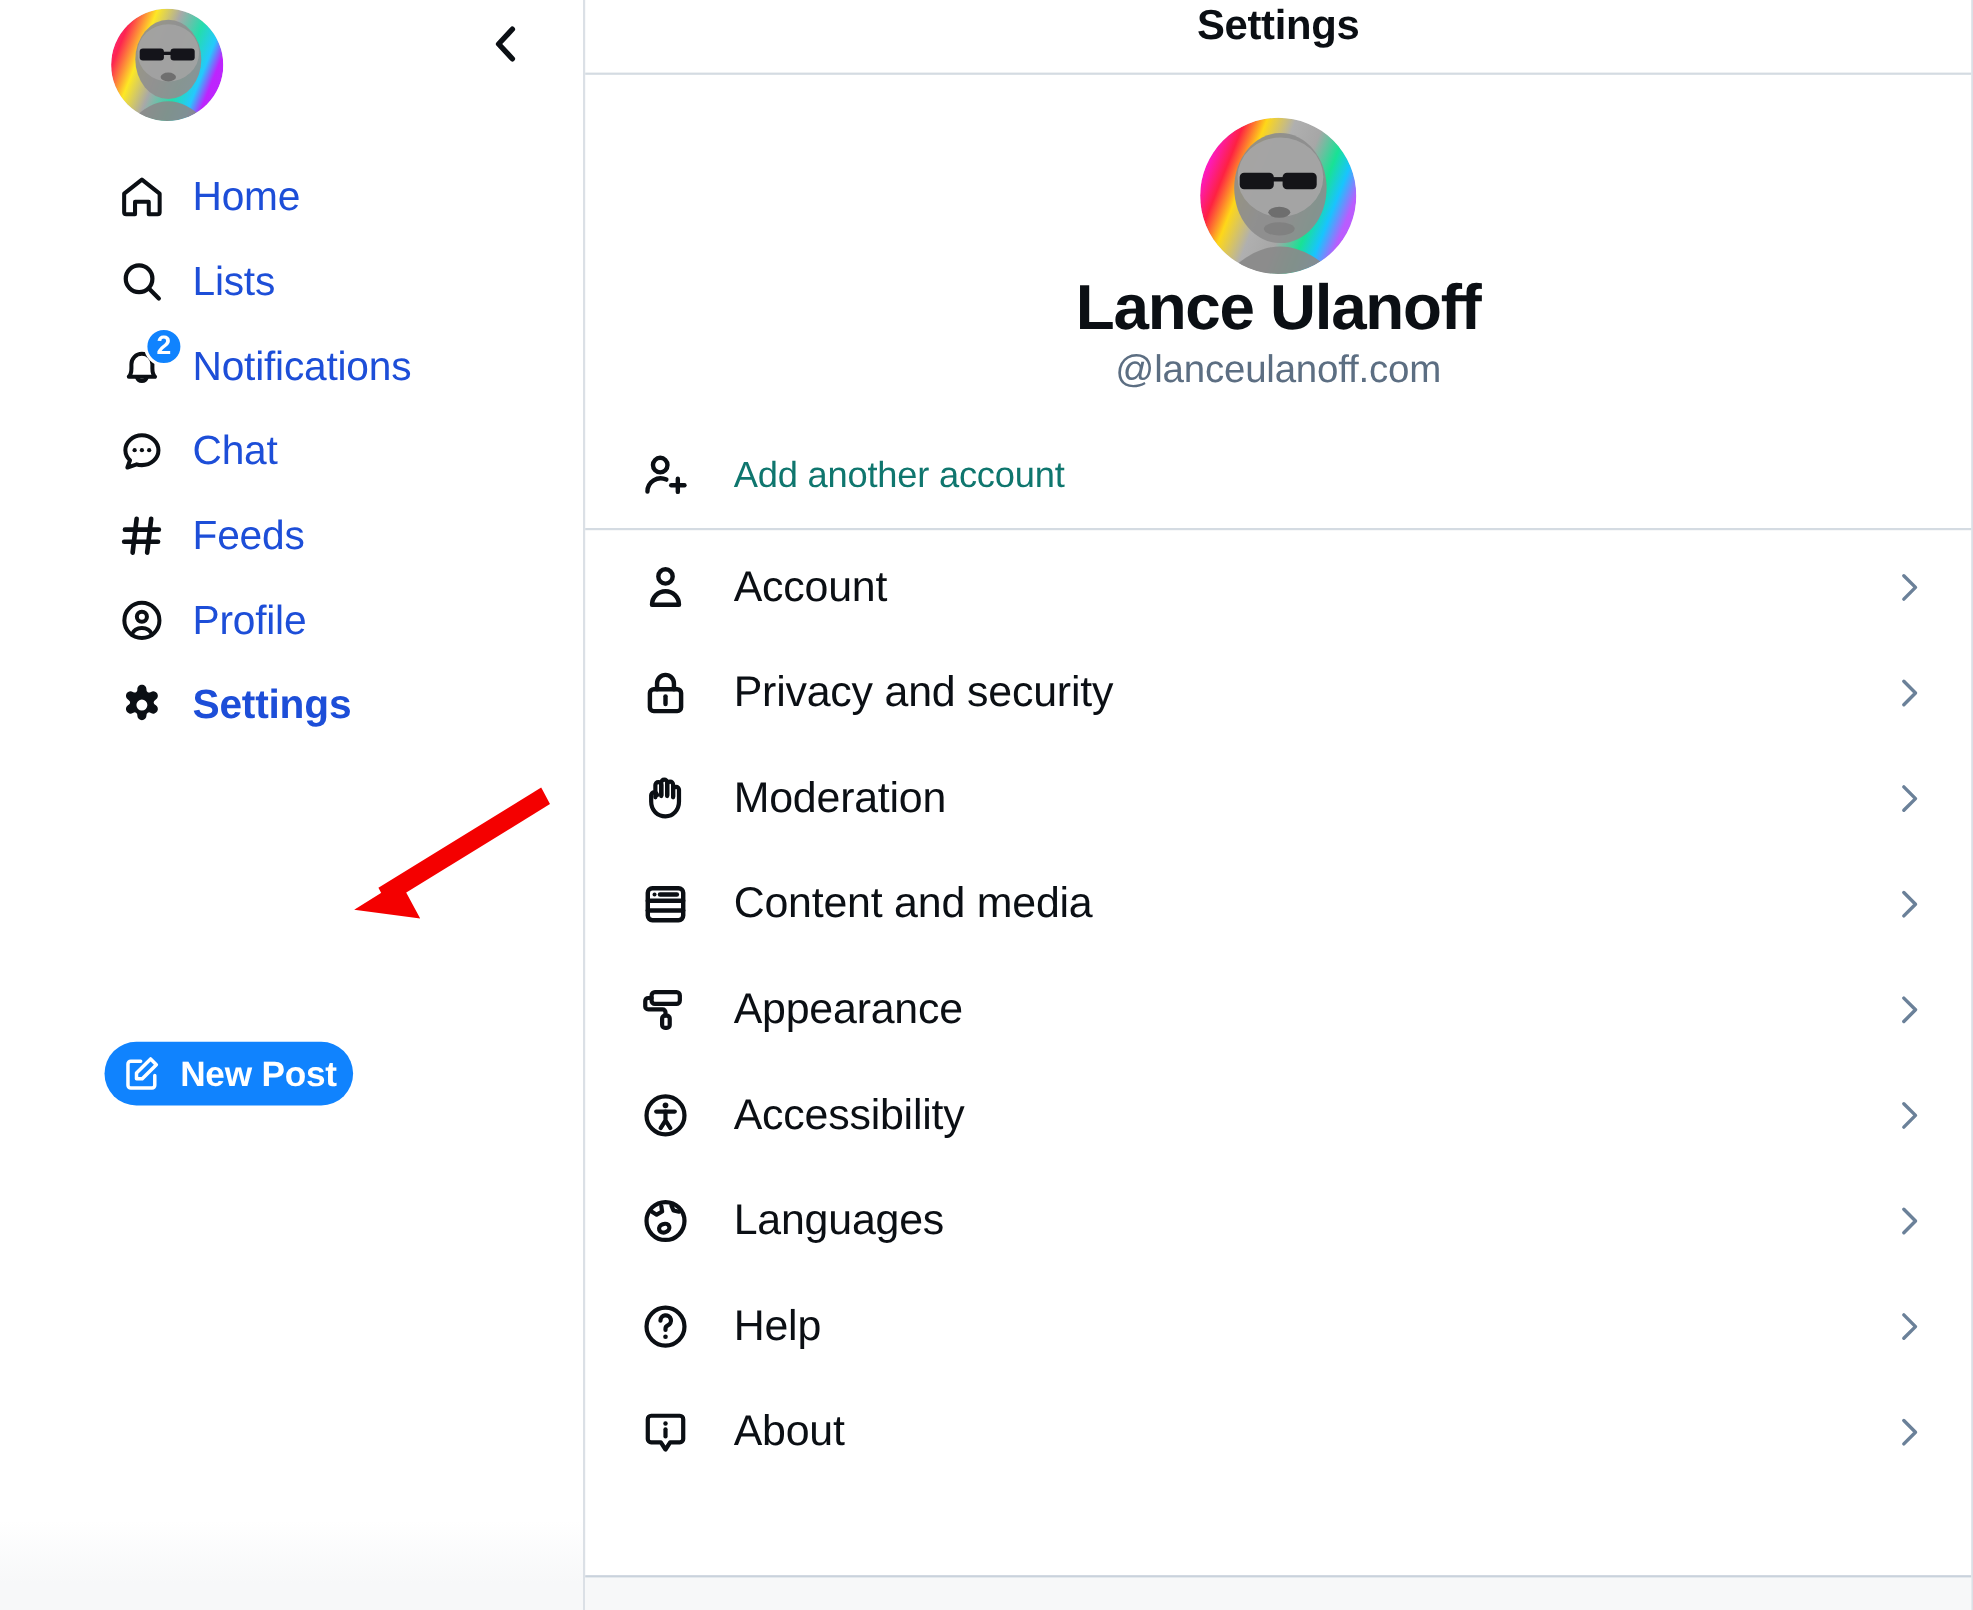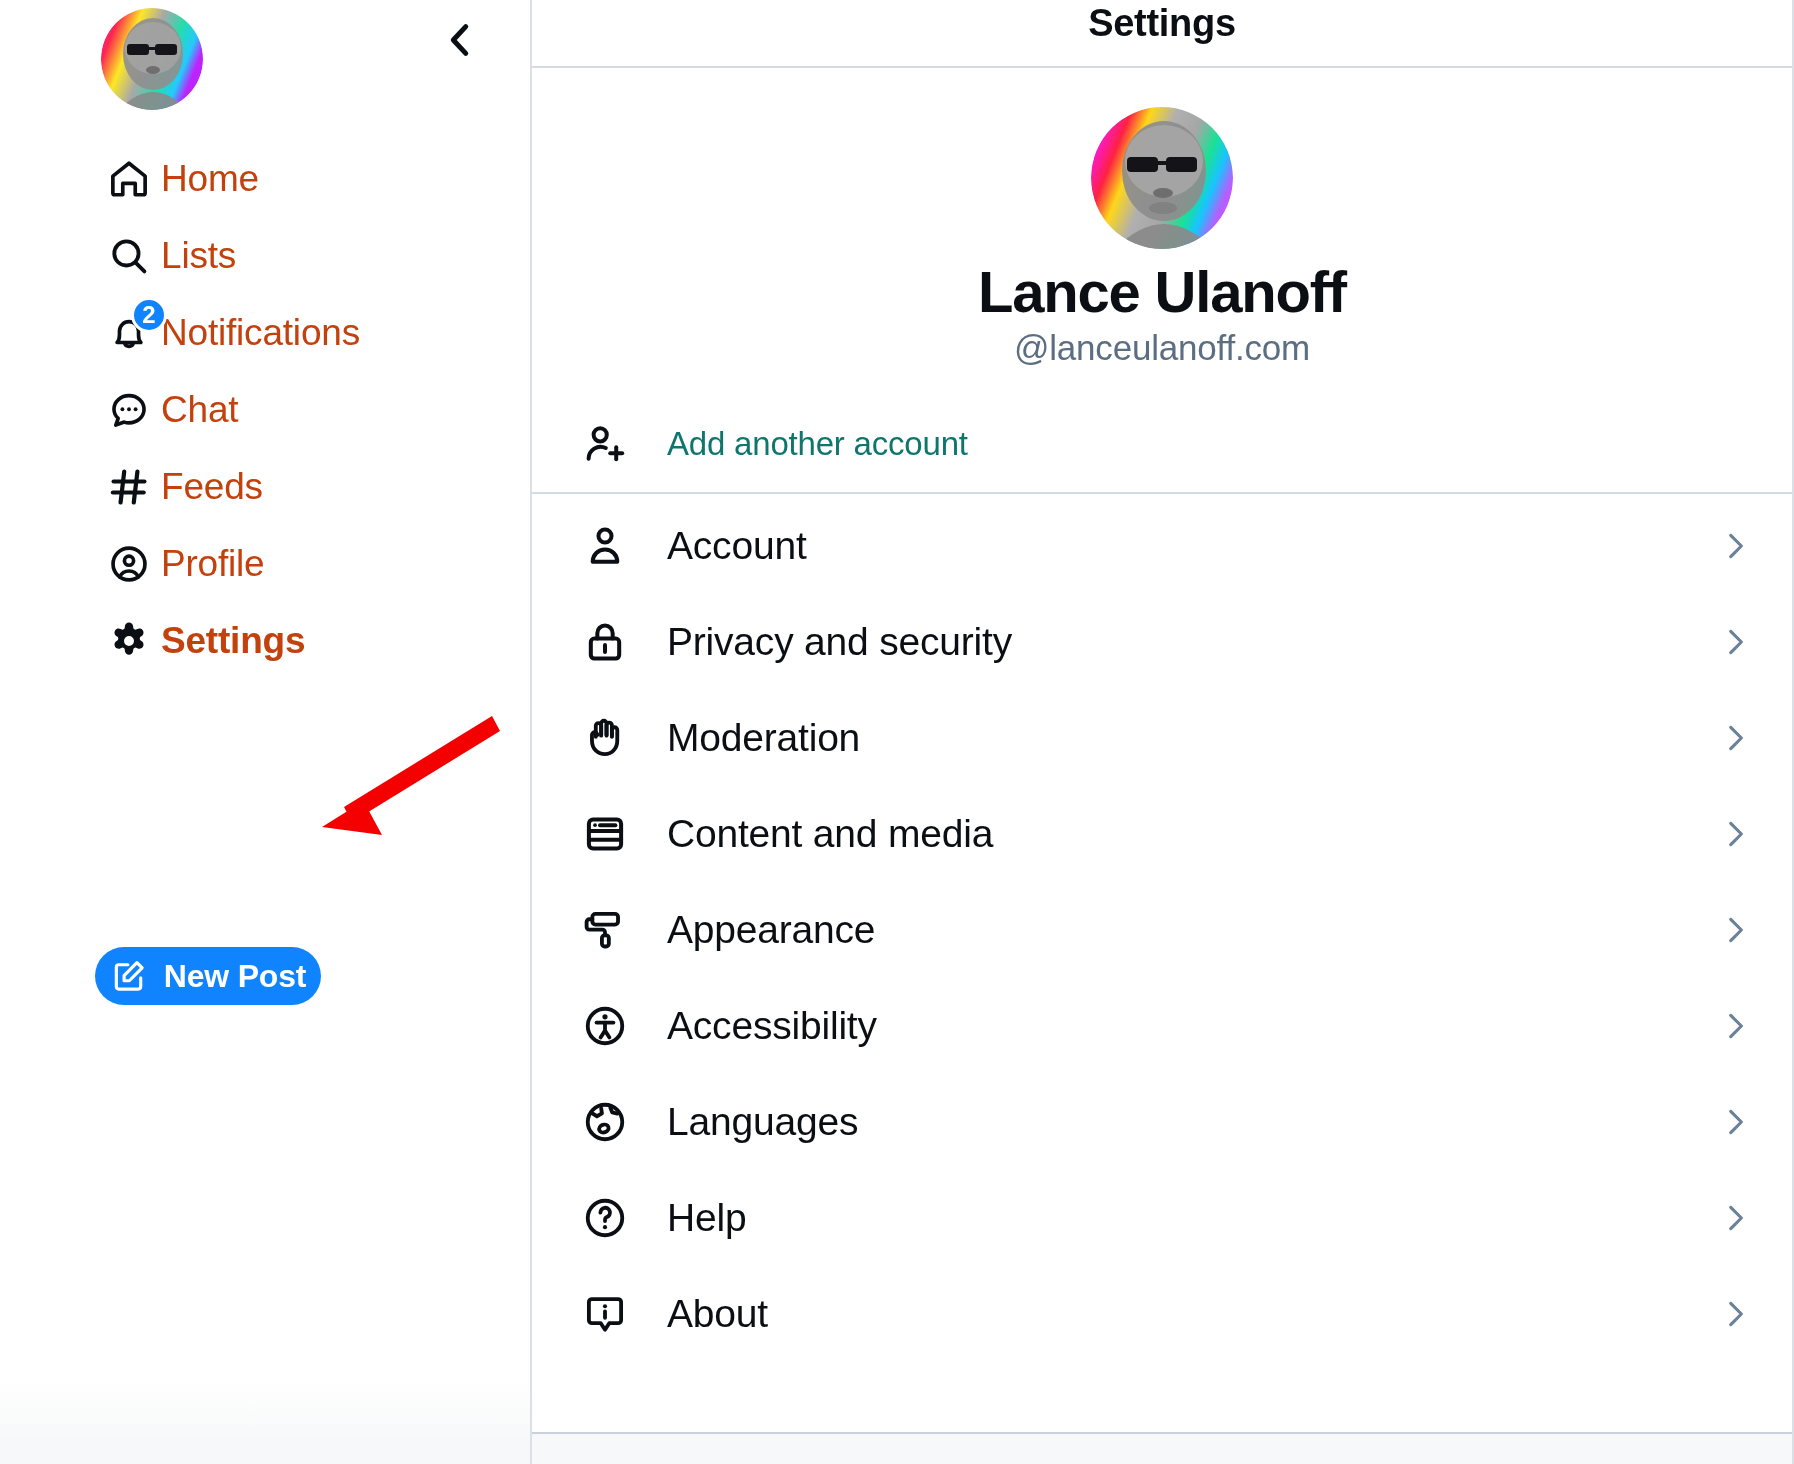--- a/index.html
+++ b/index.html
@@ -70,23 +70,23 @@
   .nav-icon {
     width: 48px;
     height: 48px;
     display: flex;
     align-items: center;
     justify-content: center;
     flex: 0 0 48px;
     position: relative;
   }
   .nav-label {
-    margin-left: 8px;
+    margin-left: 22px;
     font-size: 37px;
-    color: #c2410c;
+    color: #1d4ed8;
     letter-spacing: -0.2px;
     line-height: 1;
   }
   .nav-item.active .nav-label { font-weight: 700; }
 
   .badge {
     position: absolute;
     left: 26px;
     top: -12px;
     min-width: 36px;
@@ -158,21 +158,21 @@
     padding-top: 39px;
   }
   .avatar-lg {
     width: 142px;
     height: 142px;
     border-radius: 50%;
     overflow: hidden;
     background: #dcdcdc;
   }
   .profile-name {
-    margin-top: 12px;
+    margin-top: 0;
     font-size: 58px;
     font-weight: 700;
     color: #0b0f14;
     letter-spacing: -1.2px;
     line-height: 1.08;
   }
   .profile-handle {
     margin-top: 4px;
     font-size: 35px;
     color: #5c6e82;

